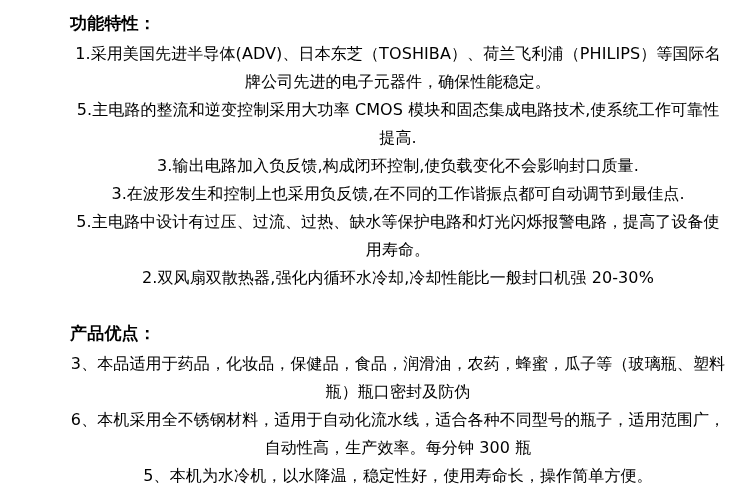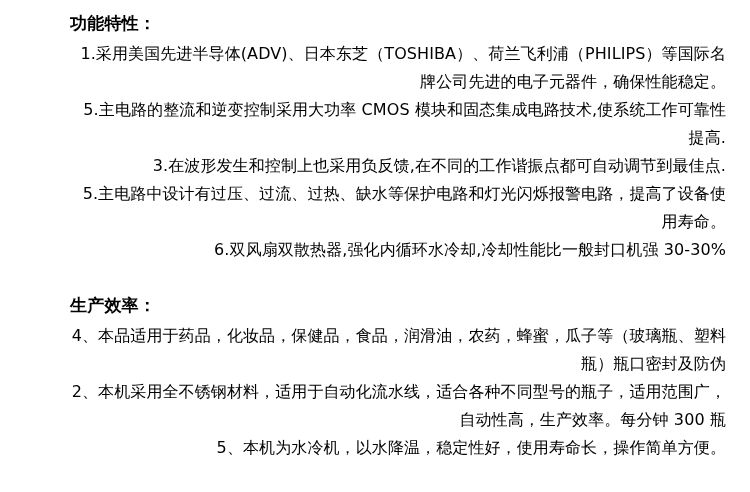--- a/index.html
+++ b/index.html
@@ -24,46 +24,47 @@
     font-size: 17px;
     font-weight: bold;
     line-height: 30px;
     margin: 0 0 2px 0;
     letter-spacing: 0.2px;
   }
   .para {
     font-size: 16px;
     line-height: 28px;
     margin: 0;
-    text-align: right;
+    text-align: center;
     letter-spacing: 0.1px;
   }
   .block {
     margin: 0;
   }
   .gap {
     height: 26px;
   }
 </style>
 </head>
 <body>
 
 <div class="page">
 
   <div class="block">
     <div class="section-heading">功能特性：</div>
     <p class="para">1.采用美国先进半导体(ADV)、日本东芝（TOSHIBA）、荷兰飞利浦（PHILIPS）等国际名牌公司先进的电子元器件，确保性能稳定。</p>
     <p class="para">5.主电路的整流和逆变控制采用大功率 CMOS 模块和固态集成电路技术,使系统工作可靠性提高.</p>
+    <p class="para">3.输出电路加入负反馈,构成闭环控制,使负载变化不会影响封口质量.</p>
     <p class="para">3.在波形发生和控制上也采用负反馈,在不同的工作谐振点都可自动调节到最佳点.</p>
     <p class="para">5.主电路中设计有过压、过流、过热、缺水等保护电路和灯光闪烁报警电路，提高了设备使用寿命。</p>
-    <p class="para">6.双风扇双散热器,强化内循环水冷却,冷却性能比一般封口机强 30-30%</p>
+    <p class="para">2.双风扇双散热器,强化内循环水冷却,冷却性能比一般封口机强 20-30%</p>
   </div>
 
   <div class="gap"></div>
 
   <div class="block">
-    <div class="section-heading">生产效率：</div>
-    <p class="para">4、本品适用于药品，化妆品，保健品，食品，润滑油，农药，蜂蜜，瓜子等（玻璃瓶、塑料瓶）瓶口密封及防伪</p>
-    <p class="para">2、本机采用全不锈钢材料，适用于自动化流水线，适合各种不同型号的瓶子，适用范围广，自动性高，生产效率。每分钟 300 瓶</p>
+    <div class="section-heading">产品优点：</div>
+    <p class="para">3、本品适用于药品，化妆品，保健品，食品，润滑油，农药，蜂蜜，瓜子等（玻璃瓶、塑料瓶）瓶口密封及防伪</p>
+    <p class="para">6、本机采用全不锈钢材料，适用于自动化流水线，适合各种不同型号的瓶子，适用范围广，自动性高，生产效率。每分钟 300 瓶</p>
     <p class="para">5、本机为水冷机，以水降温，稳定性好，使用寿命长，操作简单方便。</p>
   </div>
 
 </div>
 
 </body></html>

